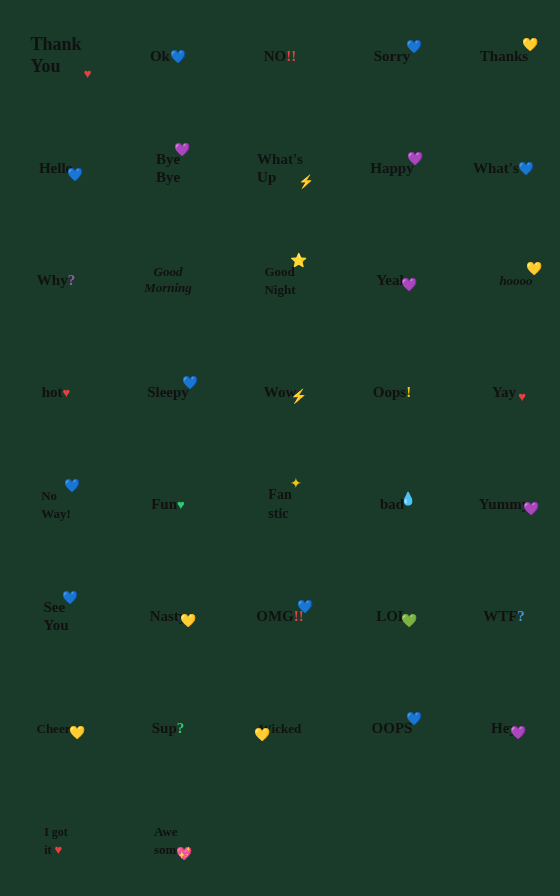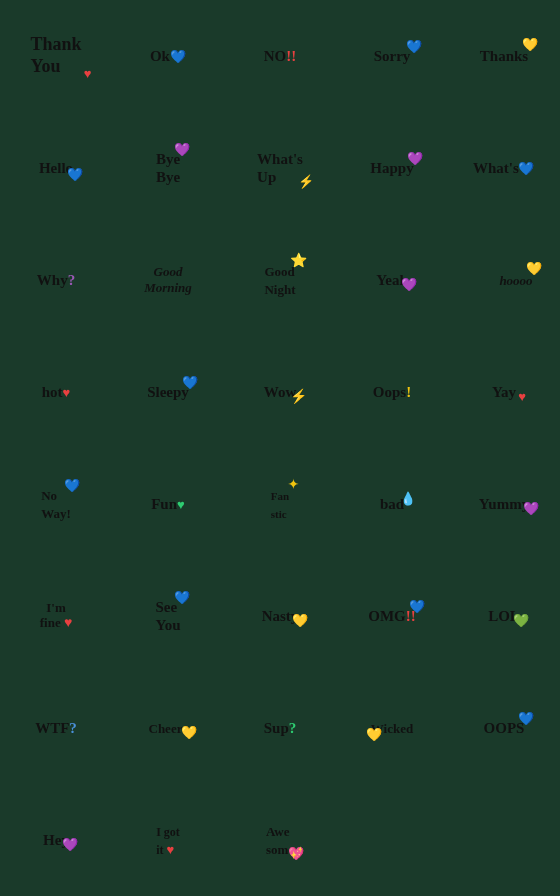--- a/index.html
+++ b/index.html
@@ -147,41 +147,38 @@
     <div style="position:relative;display:inline-block;">
       <span class="sticker-text" style="font-size:13px;">No<br>Way!</span>
       <span style="position:absolute;top:-8px;right:-10px;font-size:13px;color:#4a90d9;">💙</span>
     </div>
   </div>
   <div class="cell">
     <span class="sticker-text">Fun<span style="color:#2ecc71;font-size:13px;">♥</span></span>
   </div>
   <div class="cell">
     <div style="position:relative;display:inline-block;">
-      <span class="sticker-text" style="font-size:11px;">Fan<br>stic</span>
+      <span class="sticker-text" style="font-size:14px;">Fan<br>stic</span>
       <span style="position:absolute;top:-10px;right:-10px;font-size:14px;color:#f1c40f;">✦</span>
     </div>
   </div>
   <div class="cell">
     <div style="position:relative;display:inline-block;">
       <span class="sticker-text">bad</span>
       <span style="position:absolute;top:-4px;right:-12px;font-size:13px;color:#4a90d9;">💧</span>
     </div>
   </div>
 
   <div class="cell">
     <div style="position:relative;display:inline-block;">
       <span class="sticker-text">Yummy</span>
       <span style="position:absolute;bottom:-4px;right:-10px;font-size:13px;color:#9b59b6;">💜</span>
     </div>
   </div>
   <div class="cell">
-    <span class="sticker-text" style="font-size:13px;">I'm<br>fine <span style="color:#e84040;font-size:14px;">♥</span></span>
-  </div>
-  <div class="cell">
     <div style="position:relative;display:inline-block;">
       <span class="sticker-text">See<br>You</span>
       <span style="position:absolute;top:-8px;right:-10px;font-size:13px;color:#4a90d9;">💙</span>
     </div>
   </div>
   <div class="cell">
     <div style="position:relative;display:inline-block;">
       <span class="sticker-text">Nasty</span>
       <span style="position:absolute;bottom:-4px;right:-10px;font-size:13px;color:#f1c40f;">💛</span>
     </div>

